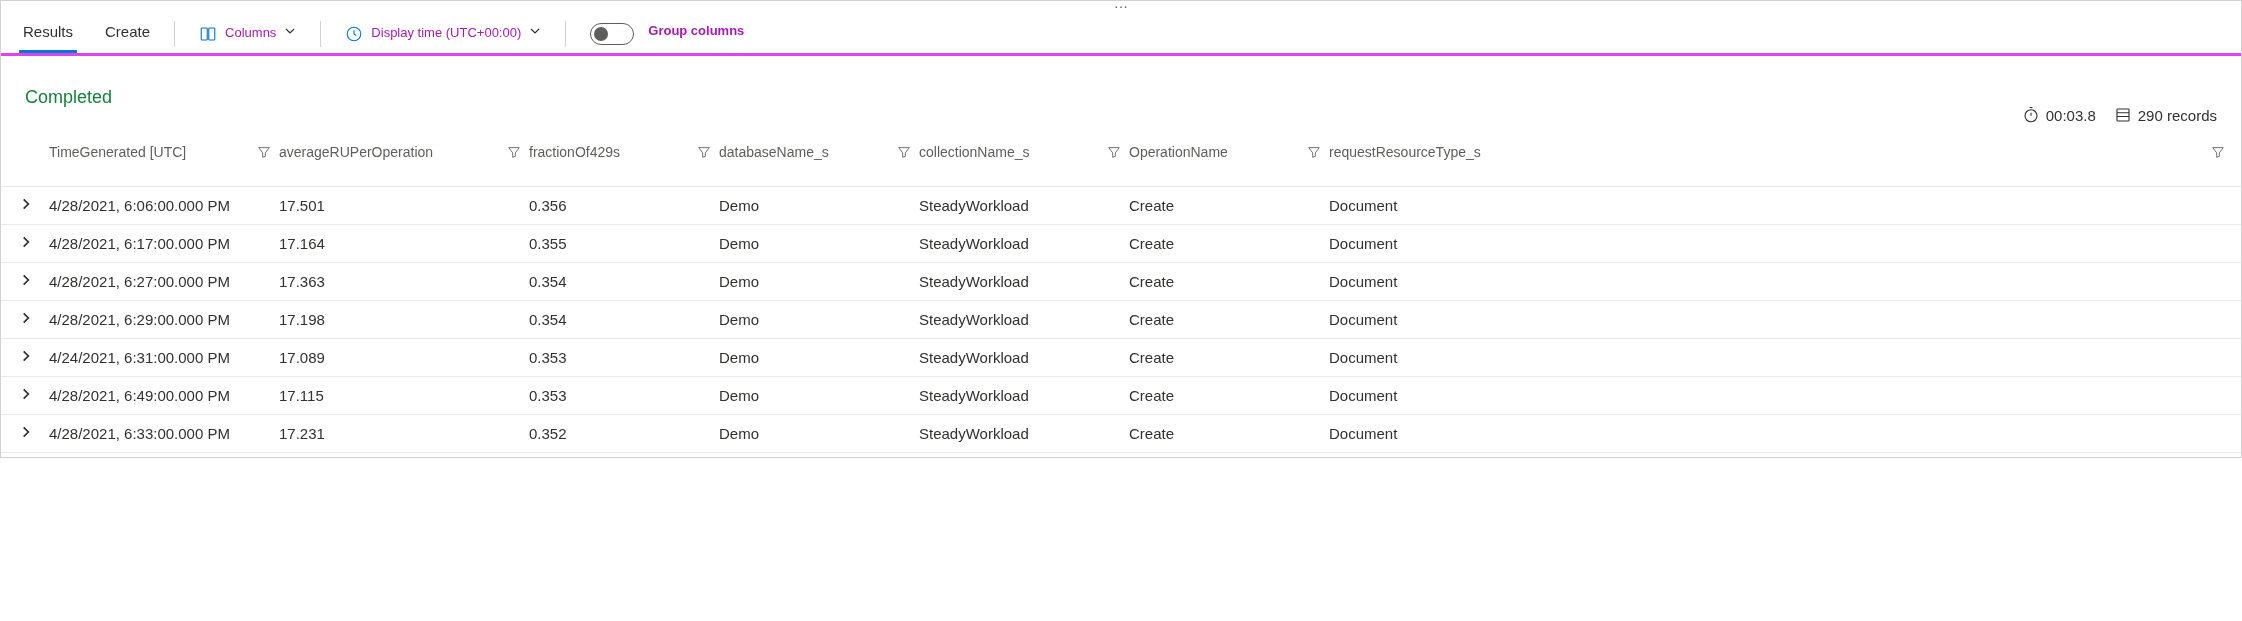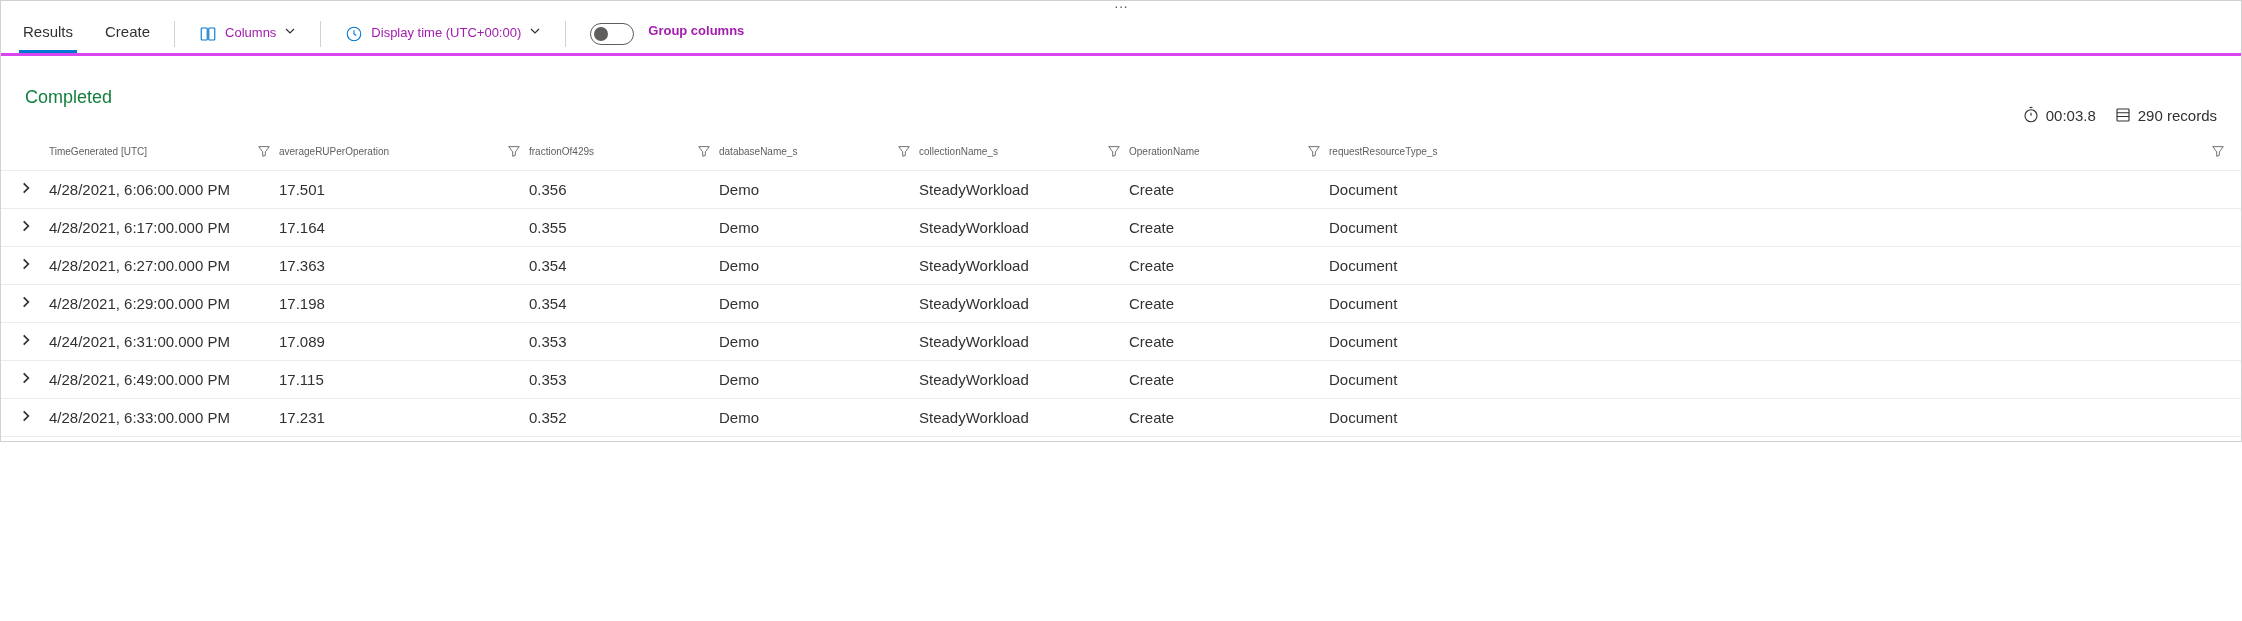--- a/index.html
+++ b/index.html
@@ -97,23 +97,23 @@
       font-size: 15px;
       color: #323130;
     }
     .table-header, .table-row {
       display: grid;
       grid-template-columns: 40px 230px 250px 190px 200px 210px 200px 1fr;
       align-items: center;
       border-bottom: 1px solid #edebe9;
     }
     .table-header {
-      padding: 8px 8px 12px 8px;
+      padding: 8px 8px 26px 8px;
       color: #605e5c;
-      font-size: 10px;
+      font-size: 14px;
     }
     .th {
       display: flex;
       align-items: center;
       gap: 6px;
       padding-right: 8px;
     }
     .th-label { white-space: nowrap; overflow: hidden; text-overflow: ellipsis; }
     .filter-icon { margin-left: auto; width: 14px; height: 14px; color: #605e5c; flex-shrink:0; cursor:pointer; }
     .table-row {

